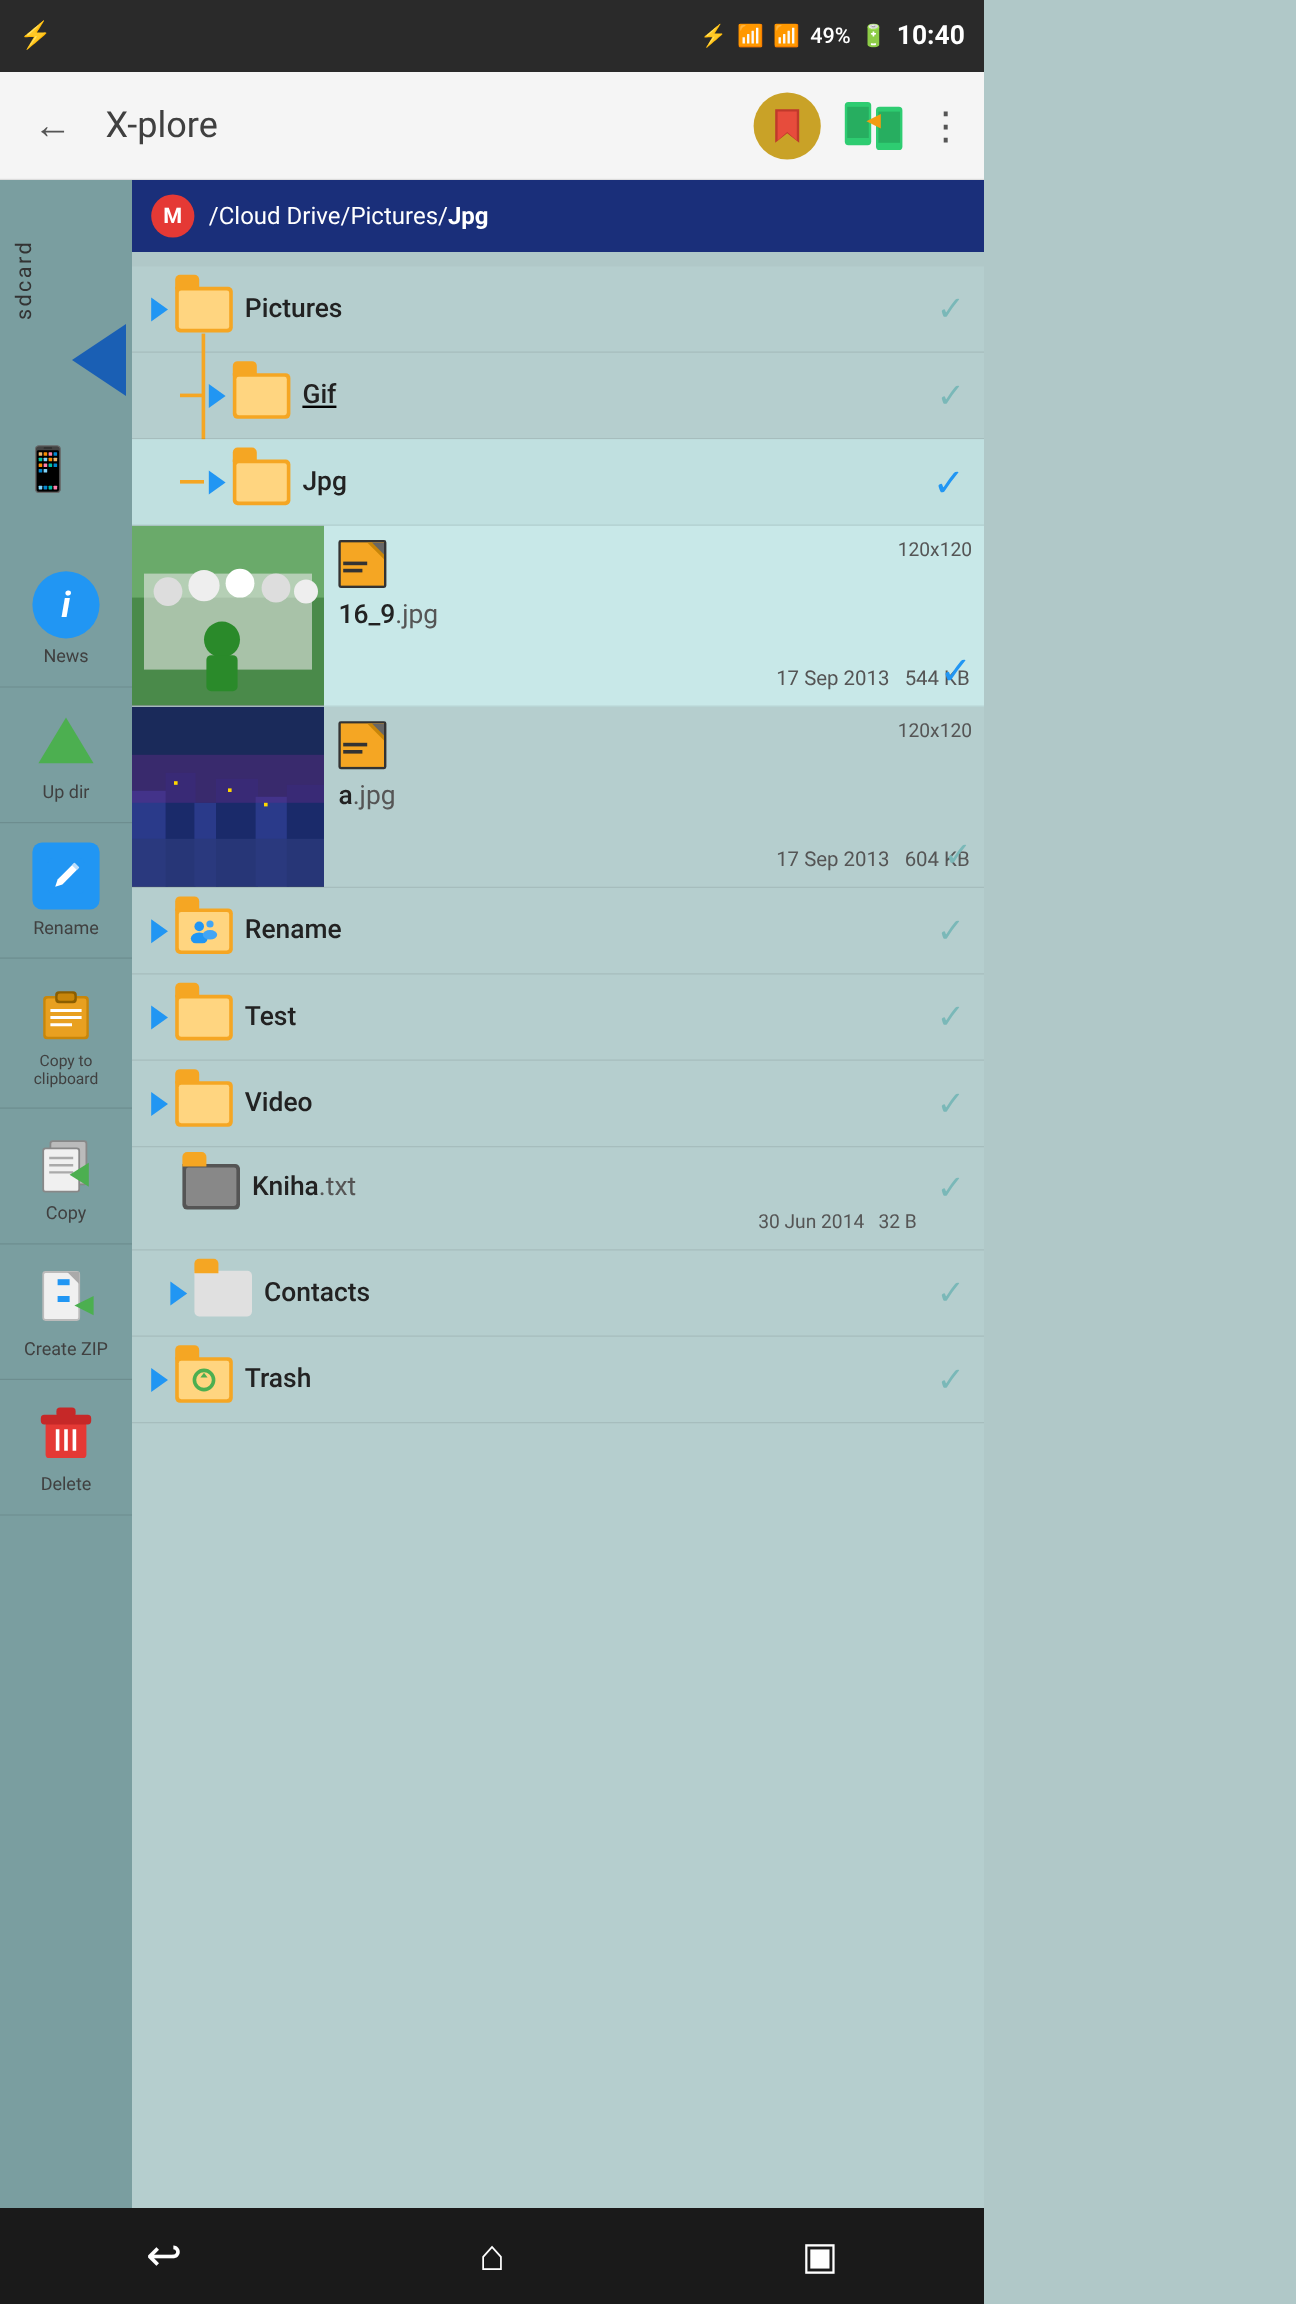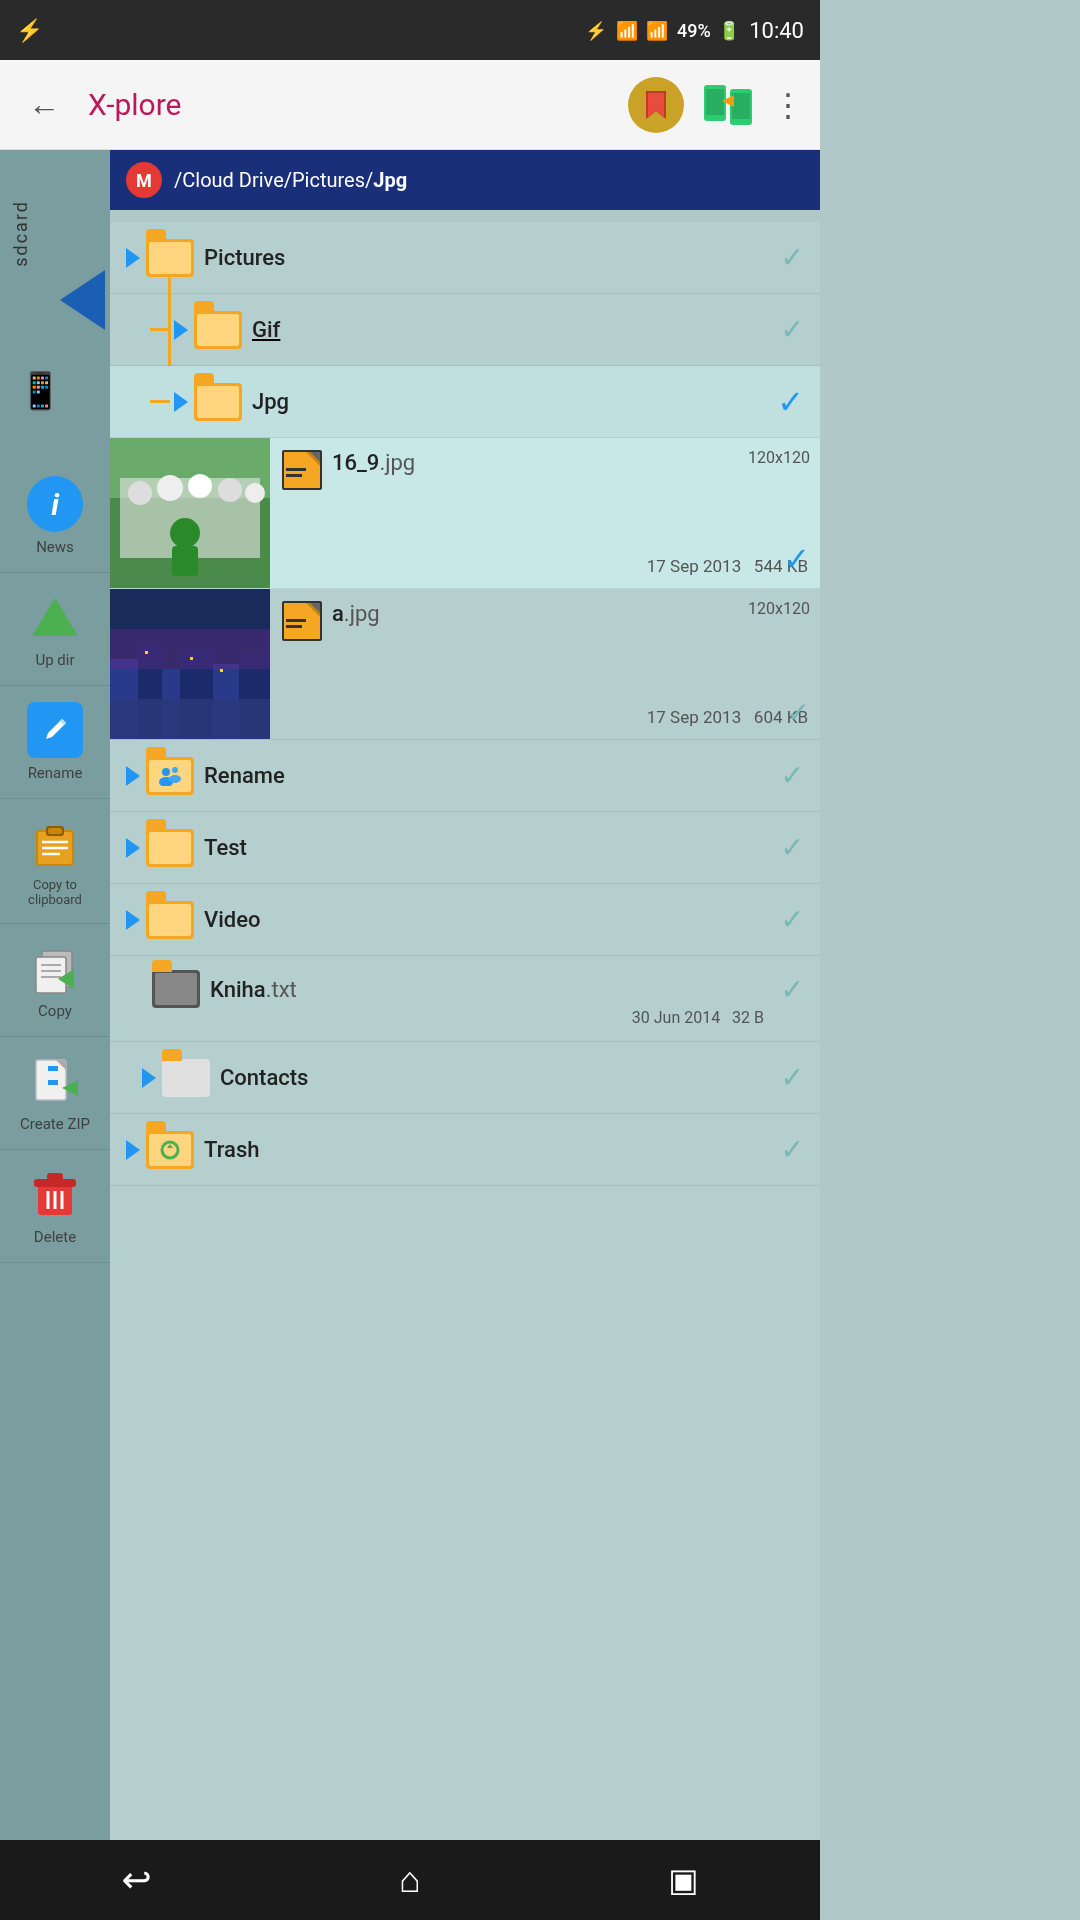--- a/index.html
+++ b/index.html
@@ -23,38 +23,38 @@
       padding: 0 16px;
       color: white;
     }
     .status-bar-right {
       display: flex;
       align-items: center;
       gap: 8px;
       font-size: 18px;
       font-weight: 500;
     }
-    .status-time { font-size: 22px; font-weight: normal; }
+    .status-time { font-size: 22px; font-weight: bold; }
 
     
     .app-bar {
       width: 100%;
       height: 90px;
       background: #f5f5f5;
       display: flex;
       align-items: center;
       padding: 0 16px;
       gap: 16px;
       border-bottom: 1px solid #ddd;
     }
     .app-bar-title {
       font-size: 30px;
       font-weight: 400;
       flex: 1;
-      color: #be185d;
+      color: #404040;
     }
     .app-bar-icon {
       width: 56px;
       height: 56px;
       border-radius: 50%;
       display: flex;
       align-items: center;
       justify-content: center;
       cursor: pointer;
     }
@@ -331,20 +331,21 @@
       display: flex;
       flex-direction: column;
       justify-content: space-between;
       position: relative;
     }
 
     .image-header {
       display: flex;
       align-items: flex-start;
       gap: 10px;
+      flex-direction: column;
     }
 
     .file-type-icon {
       width: 40px;
       height: 40px;
       background: #f5a623;
       border: 2px solid #333;
       display: flex;
       align-items: center;
       justify-content: center;

